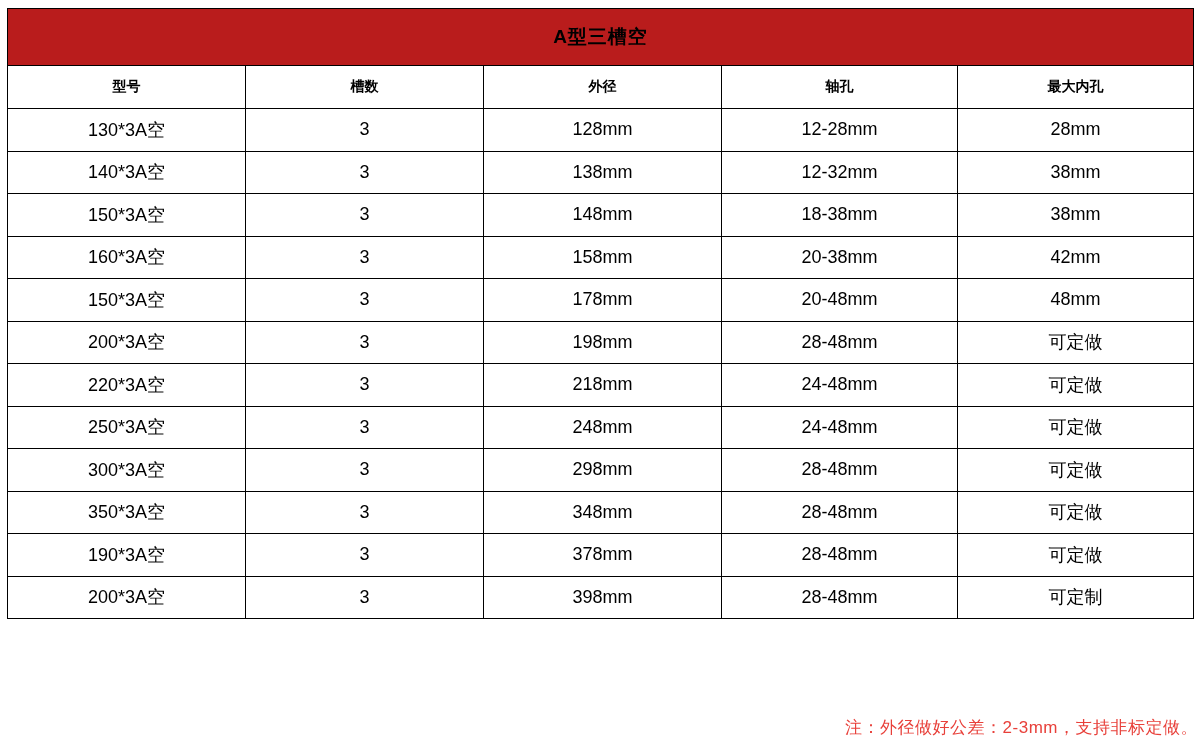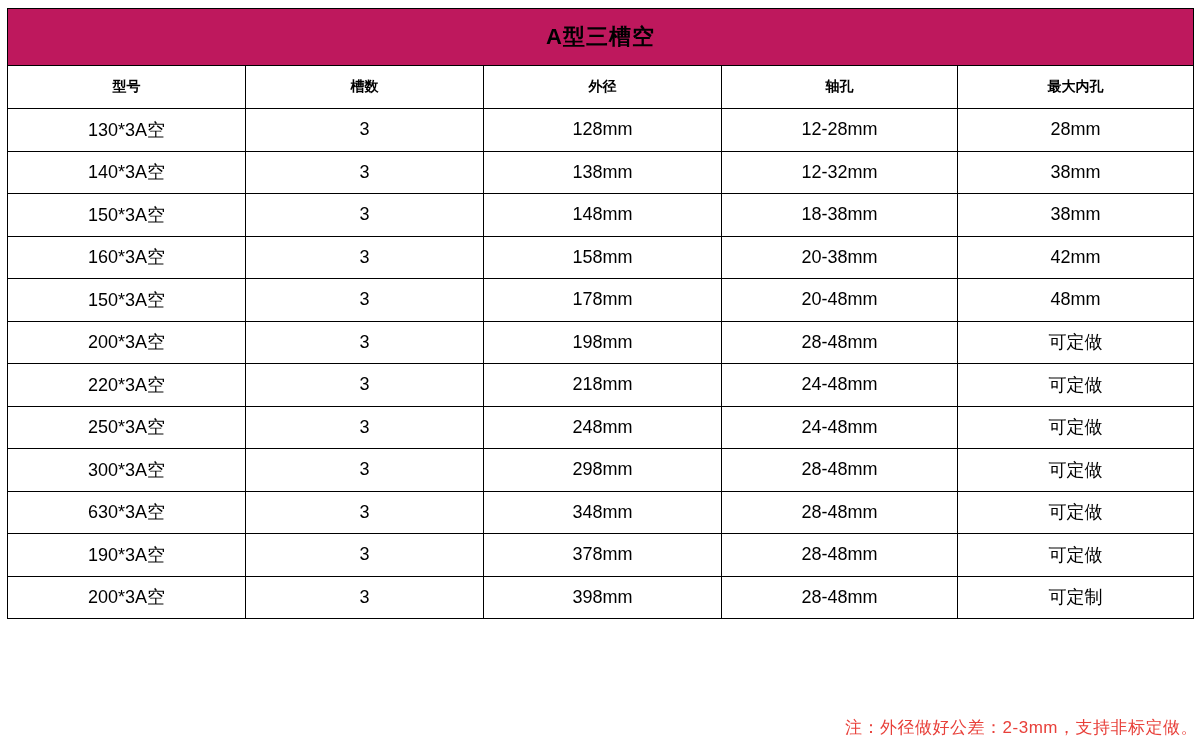--- a/index.html
+++ b/index.html
@@ -28,23 +28,23 @@
   }
   table.spec-table td,
   table.spec-table th {
     border: 1px solid #000000;
     text-align: center;
     vertical-align: middle;
     font-weight: normal;
     padding: 0;
   }
   tr.title-row td {
-    background: #be185d;
+    background: #b91c1c;
     height: 56px;
-    font-size: 22px;
+    font-size: 19px;
     font-weight: bold;
     letter-spacing: 1px;
   }
   tr.header-row td {
     height: 42px;
     font-size: 14px;
     font-weight: bold;
   }
   tr.data-row td {
     height: 41.5px;
@@ -147,21 +147,21 @@
         <td>可定做</td>
       </tr>
       <tr class="data-row">
         <td>300*3A空</td>
         <td>3</td>
         <td>298mm</td>
         <td>28-48mm</td>
         <td>可定做</td>
       </tr>
       <tr class="data-row">
-        <td>630*3A空</td>
+        <td>350*3A空</td>
         <td>3</td>
         <td>348mm</td>
         <td>28-48mm</td>
         <td>可定做</td>
       </tr>
       <tr class="data-row">
         <td>190*3A空</td>
         <td>3</td>
         <td>378mm</td>
         <td>28-48mm</td>

